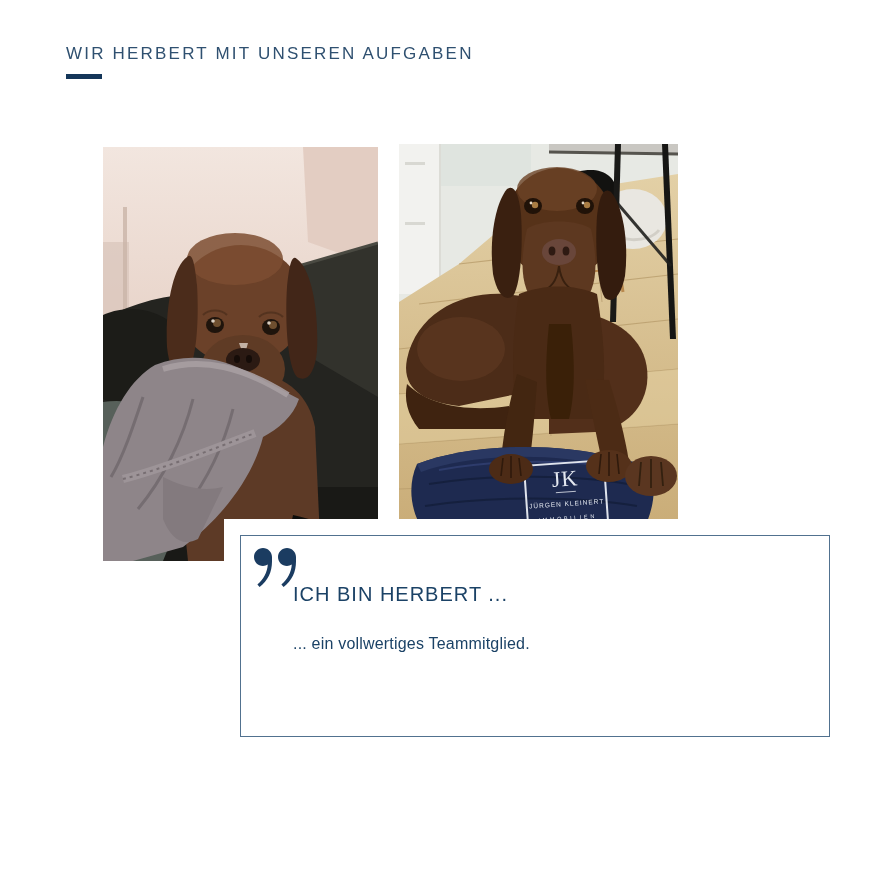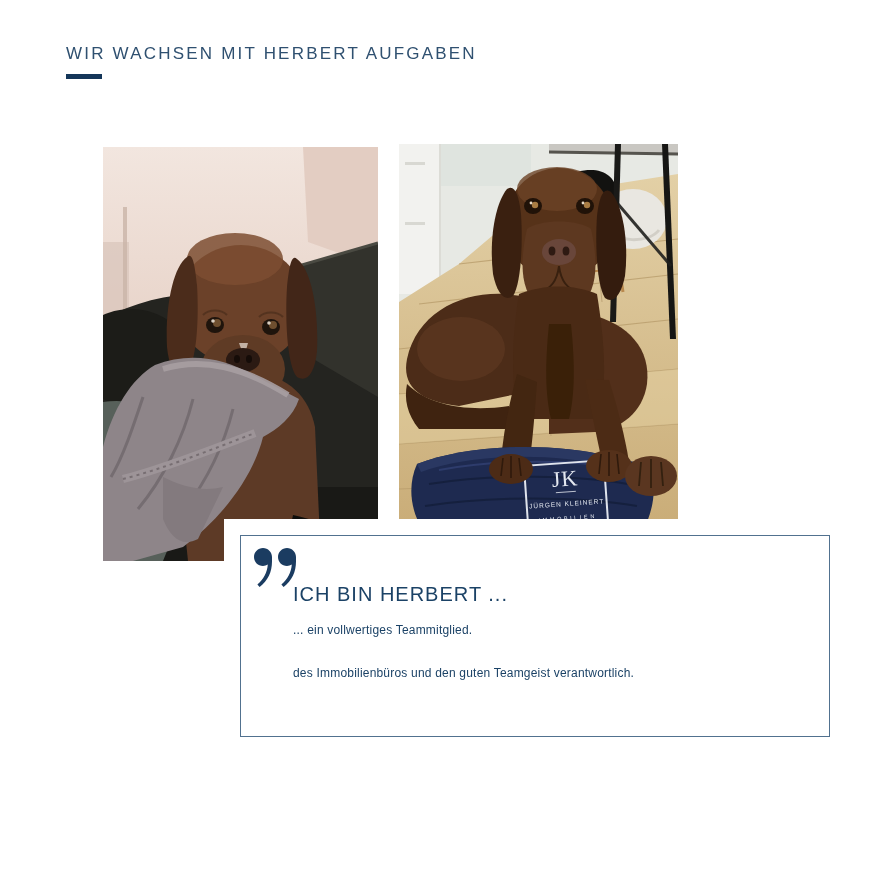--- a/index.html
+++ b/index.html
@@ -27,30 +27,30 @@
     box-sizing:border-box;background:#ffffff;
     border:1.5px solid #51718f;
     box-shadow:0 0 0 16px #ffffff;
   }
   .quote-mark{position:absolute;left:13px;top:12px;width:42px;height:39px;}
   .quote-heading{
     position:absolute;left:52px;top:47px;margin:0;
     font-size:20px;font-weight:500;letter-spacing:1px;color:#1b4266;white-space:nowrap;
   }
   .quote-body{
-    position:absolute;left:52px;top:84px;margin:0;
-    font-size:12px;line-height:21.5px;letter-spacing:0.2px;color:#1b4266;white-space:nowrap;
+    position:absolute;left:52px;top:97px;margin:0;
+    font-size:16px;line-height:21.5px;letter-spacing:0.2px;color:#1b4266;white-space:nowrap;
   }
 </style>
 </head>
 <body>
 
 <div class="page">
 
-  <h1 class="section-title">WIR WACHSEN MIT HERBERT AUFGABEN</h1>
+  <h1 class="section-title">WIR HERBERT MIT UNSEREN AUFGABEN</h1>
   <div class="title-underline"></div>
 
   <figure class="photo photo-left" title="Chocolate Labrador puppy biting a gray towel on a dark sofa">
     <svg viewBox="0 0 275 414" aria-hidden="true">
       <defs>
         <linearGradient id="wallP" x1="0" y1="0" x2="0" y2="1">
           <stop offset="0" stop-color="#f2e6df"></stop>
             <stop offset="1" stop-color="#e6d0c5"></stop>
         </linearGradient>
       </defs>
@@ -191,17 +191,16 @@
 
   <section class="quote-card">
     <svg class="quote-mark" viewBox="0 0 42 39" aria-hidden="true">
       <path fill="#1b3c61" d="M9,0 C4,0 0,4 0,9 C0,14 4,18 9,18 C10.8,18 12.4,17.5 13.8,16.6 C13.2,24.5 9.6,31.2 3.4,36.6 L5.6,39 C14,32.5 18,24 18,13.5 L18,9 C18,4 14,0 9,0 Z"></path>
       <path fill="#1b3c61" transform="translate(24,0)" d="M9,0 C4,0 0,4 0,9 C0,14 4,18 9,18 C10.8,18 12.4,17.5 13.8,16.6 C13.2,24.5 9.6,31.2 3.4,36.6 L5.6,39 C14,32.5 18,24 18,13.5 L18,9 C18,4 14,0 9,0 Z"></path>
     </svg>
     <h2 class="quote-heading">ICH BIN HERBERT ...</h2>
     <p class="quote-body">
       <span>... ein vollwertiges Teammitglied.</span><br>
       <br>
-      <span>des Immobilienbüros und den guten Teamgeist verantwortlich.</span>
     </p>
   </section>
 
 </div>
 
 </body></html>

